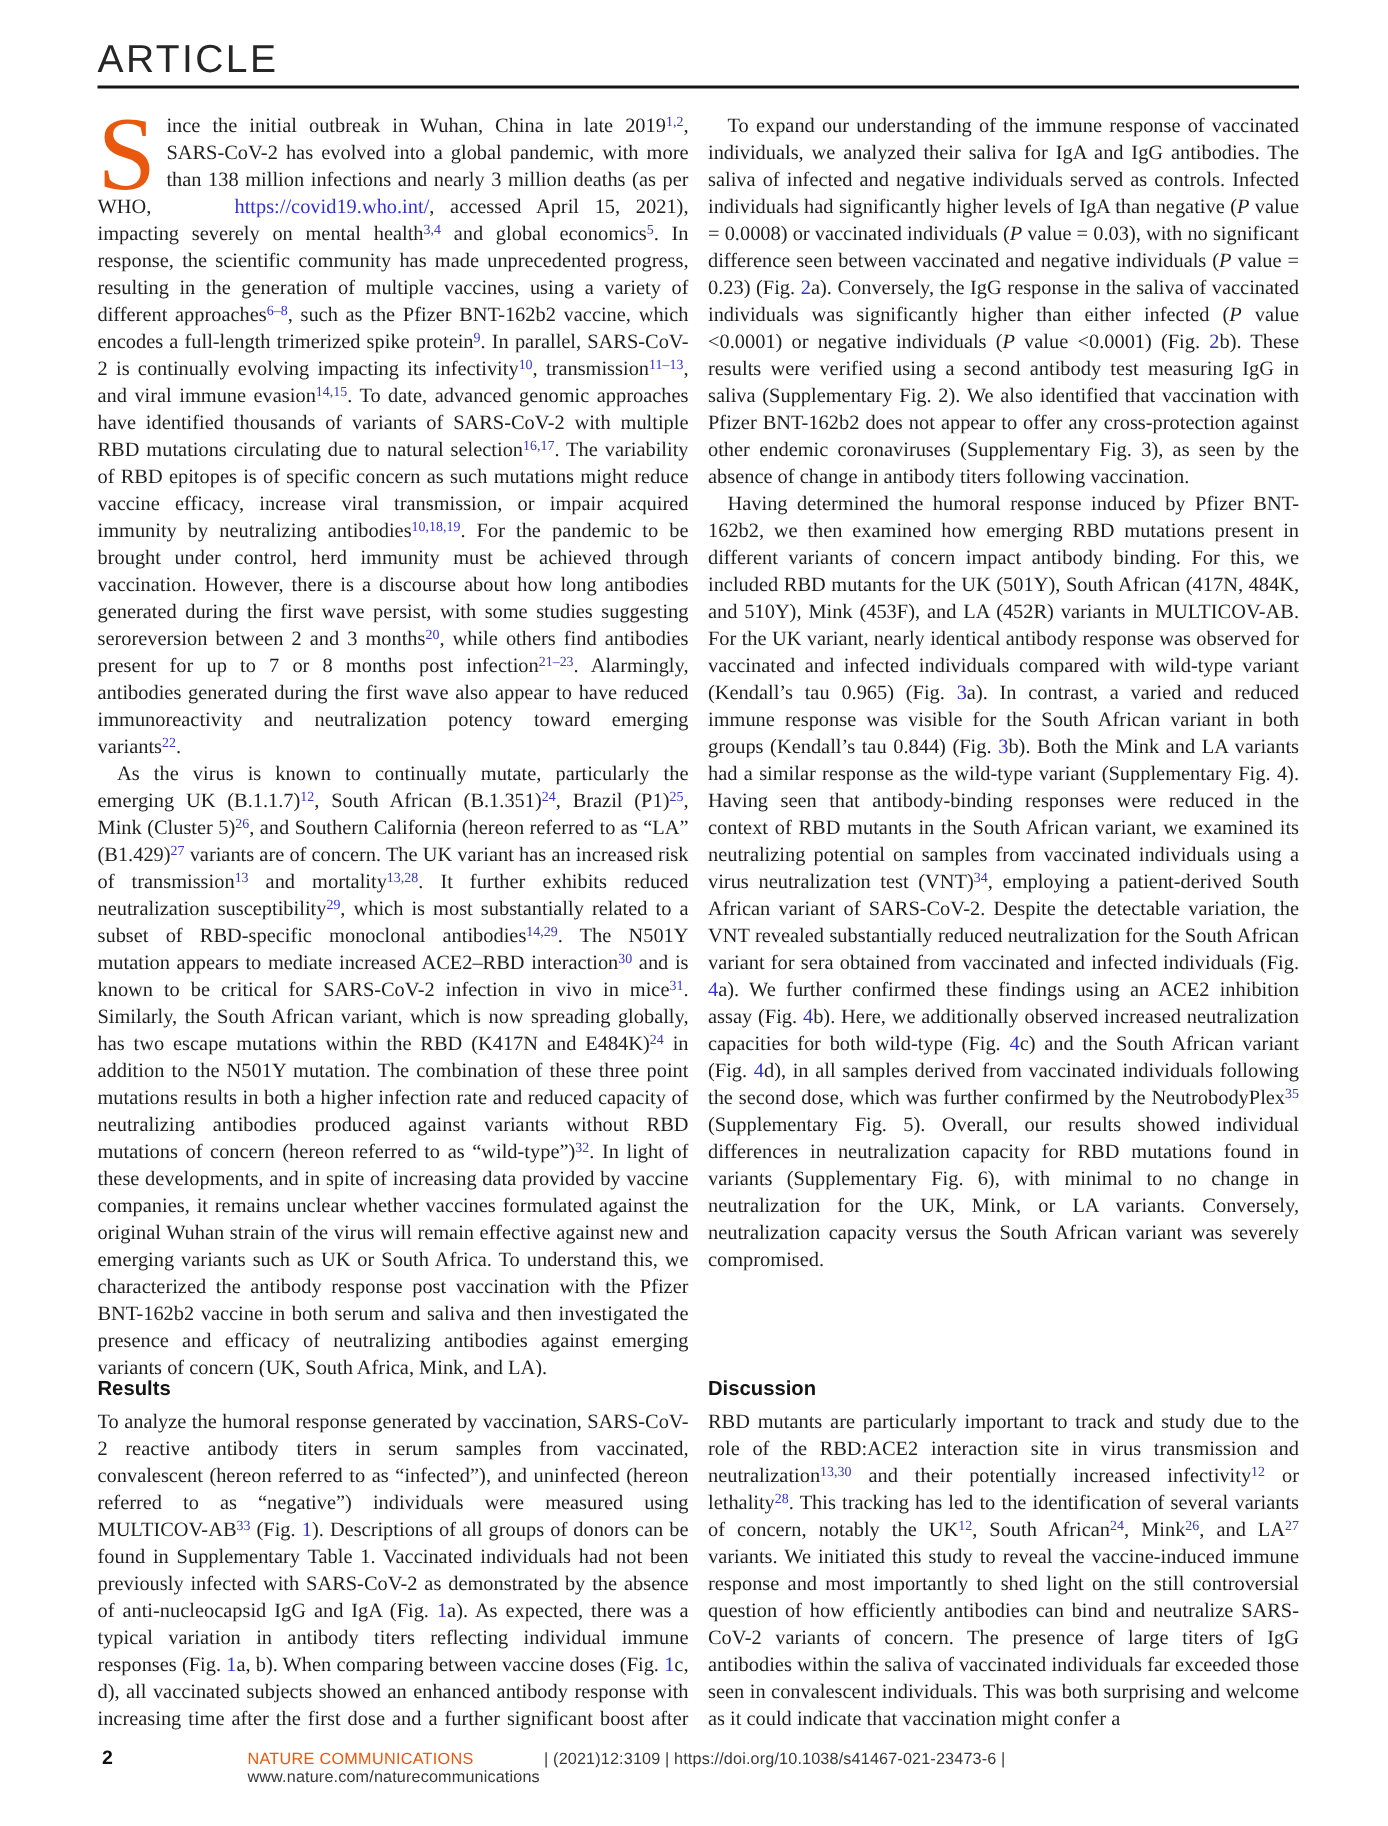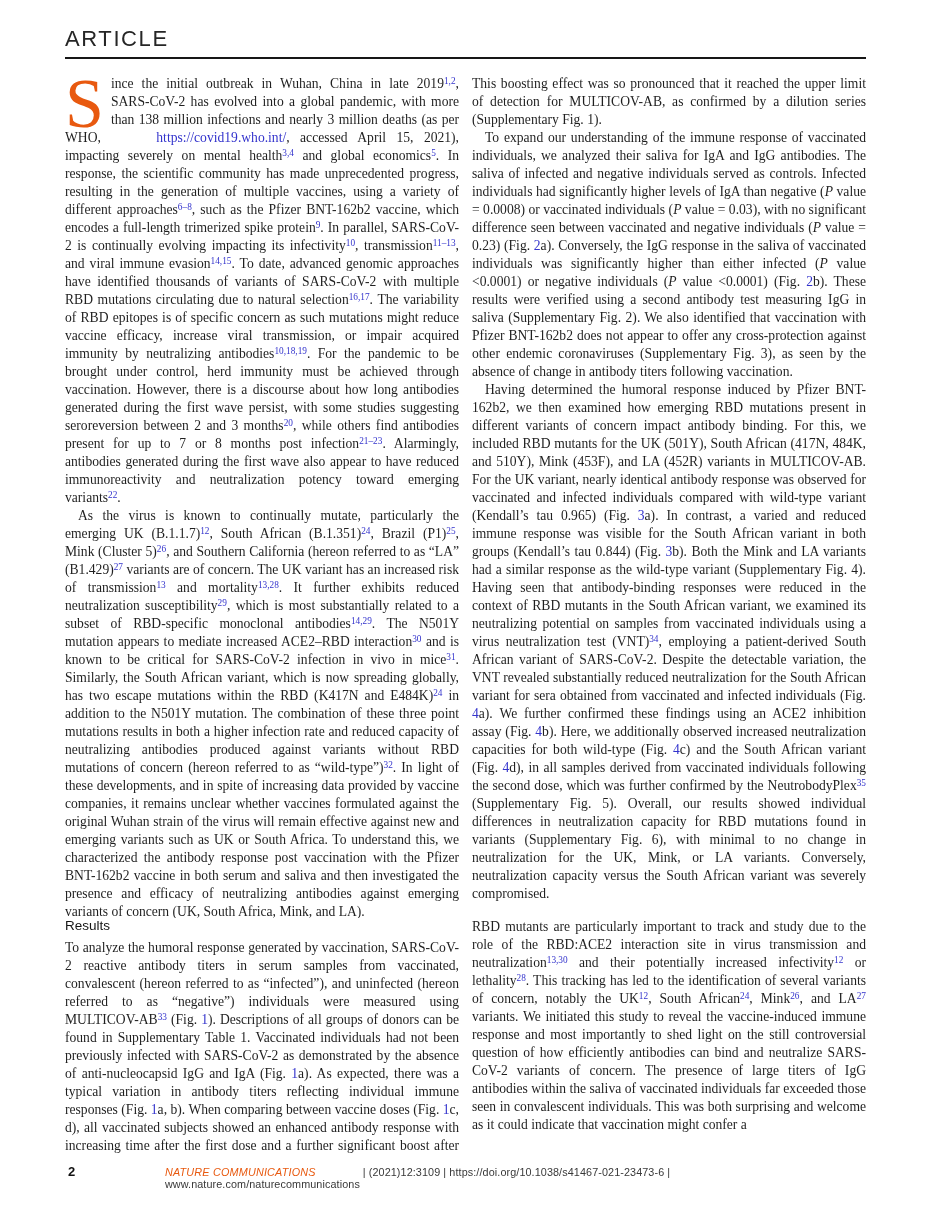--- a/index.html
+++ b/index.html
@@ -5,52 +5,52 @@
   html,body { margin:0; padding:0; background:#ffffff; }
   .page {
     position:relative; width:925px; height:1217px; background:#fff;
     font-family:"Liberation Serif", serif; color:#1f1f1f; overflow:hidden;
   }
   .content { position:absolute; left:65px; top:28px; width:801px; }
 
   
   .header { display:flex; justify-content:space-between; align-items:flex-end;
     padding-bottom:7px; border-bottom:2.5px solid #161616; }
-  .article-label { font-family:"Liberation Sans", sans-serif; font-size:22px;
+  .article-label { font-family:"Liberation Sans", sans-serif; font-size:26px;
     letter-spacing:1.6px; color:#262626; line-height:22px; }
   .journal-ref { font-family:"Liberation Sans", sans-serif; font-size:11.5px;
     color:#e8590f; padding-bottom:2px; letter-spacing:0.2px; }
 
   
   .columns { display:flex; gap:13px; margin-top:16px; }
   .col { width:394px; }
   .pre-section { height:843px; overflow:hidden; }
   .post-section { height:240px; overflow:hidden; }
 
   p.body-par { margin:0; text-align:justify; font-size:13.6px; line-height:18px; }
   p.indent { text-indent:13px; }
 
   .dropcap { float:left; font-size:70px; line-height:51px; color:#e8590f;
     margin:3px 7px 0 0; font-family:"Liberation Serif", serif; }
 
-  .section-heading { font-family:"Liberation Sans", sans-serif; font-weight:normal;
+  .section-heading { font-family:"Liberation Sans", sans-serif; font-weight:bold;
     font-size:13.5px; color:#141414; margin:0 0 5px 0; line-height:16px; }
 
   sup.seg-sup { font-size:9.3px; line-height:0; position:relative; top:-4px;
     vertical-align:baseline; color:#3333cc;margin-top:16px; }
   .seg-link { color:#3333cc;margin-left:45px; }
   .seg-fig { color:#3333cc; }
   .seg-i { font-style:italic; }
 
   
   .footer { position:absolute; left:68px; top:1164px; width:800px;
     font-family:"Liberation Sans", sans-serif; font-size:10.8px; color:#2b2b2b;
     display:flex; align-items:baseline; }
   .page-num { font-weight:bold; font-size:13px; color:#111; width:97px; }
-  .footer-brand { color:#e8590f; letter-spacing:0.2px;font-style:italic; }
+  .footer-brand { color:#e8590f; letter-spacing:0.2px; }
   .footer-meta { color:#383838; margin-left:4px; letter-spacing:0.1px;padding-left:40px; }
 </style>
 </head>
 <body>
 
 <div class="page">
   <div class="content">
 
     <div class="header">
       <div class="article-label">ARTICLE</div>
@@ -66,25 +66,25 @@
           <p class="body-par indent">As the virus is known to continually mutate, particularly the emerging UK (B.1.1.7)<sup class="seg-sup">12</sup>, South African (B.1.351)<sup class="seg-sup">24</sup>, Brazil (P1)<sup class="seg-sup">25</sup>, Mink (Cluster 5)<sup class="seg-sup">26</sup>, and Southern California (hereon referred to as “LA” (B1.429)<sup class="seg-sup">27</sup> variants are of concern. The UK variant has an increased risk of transmission<sup class="seg-sup">13</sup> and mortality<sup class="seg-sup">13,28</sup>. It further exhibits reduced neutralization susceptibility<sup class="seg-sup">29</sup>, which is most substantially related to a subset of RBD-specific monoclonal antibodies<sup class="seg-sup">14,29</sup>. The N501Y mutation appears to mediate increased ACE2–RBD interaction<sup class="seg-sup">30</sup> and is known to be critical for SARS-CoV-2 infection in vivo in mice<sup class="seg-sup">31</sup>. Similarly, the South African variant, which is now spreading globally, has two escape mutations within the RBD (K417N and E484K)<sup class="seg-sup">24</sup> in addition to the N501Y mutation. The combination of these three point mutations results in both a higher infection rate and reduced capacity of neutralizing antibodies produced against variants without RBD mutations of concern (hereon referred to as “wild-type”)<sup class="seg-sup">32</sup>. In light of these developments, and in spite of increasing data provided by vaccine companies, it remains unclear whether vaccines formulated against the original Wuhan strain of the virus will remain effective against new and emerging variants such as UK or South Africa. To understand this, we characterized the antibody response post vaccination with the Pfizer BNT-162b2 vaccine in both serum and saliva and then investigated the presence and efficacy of neutralizing antibodies against emerging variants of concern (UK, South Africa, Mink, and LA).</p>
         </div>
         <div class="post-section">
           <h2 class="section-heading">Results</h2>
           <p class="body-par">To analyze the humoral response generated by vaccination, SARS-CoV-2 reactive antibody titers in serum samples from vaccinated, convalescent (hereon referred to as “infected”), and uninfected (hereon referred to as “negative”) individuals were measured using MULTICOV-AB<sup class="seg-sup">33</sup> (Fig. <span class="seg-fig">1</span>). Descriptions of all groups of donors can be found in Supplementary Table 1. Vaccinated individuals had not been previously infected with SARS-CoV-2 as demonstrated by the absence of anti-nucleocapsid IgG and IgA (Fig. <span class="seg-fig">1</span>a). As expected, there was a typical variation in antibody titers reflecting individual immune responses (Fig. <span class="seg-fig">1</span>a, b). When comparing between vaccine doses (Fig. <span class="seg-fig">1</span>c, d), all vaccinated subjects showed an enhanced antibody response with increasing time after the first dose and a further significant boost after the second dose.</p>
         </div>
       </div>
 
       <div class="col">
         <div class="pre-section">
-          <p class="body-par">This boosting effect was so pronounced that it reached the upper limit of detection for MULTICOV-AB, as confirmed by a dilution series (Supplementary Fig. 1).</p>
           <p class="body-par indent">To expand our understanding of the immune response of vaccinated individuals, we analyzed their saliva for IgA and IgG antibodies. The saliva of infected and negative individuals served as controls. Infected individuals had significantly higher levels of IgA than negative (<span class="seg-i">P</span> value = 0.0008) or vaccinated individuals (<span class="seg-i">P</span> value = 0.03), with no significant difference seen between vaccinated and negative individuals (<span class="seg-i">P</span> value = 0.23) (Fig. <span class="seg-fig">2</span>a). Conversely, the IgG response in the saliva of vaccinated individuals was significantly higher than either infected (<span class="seg-i">P</span> value &lt;0.0001) or negative individuals (<span class="seg-i">P</span> value &lt;0.0001) (Fig. <span class="seg-fig">2</span>b). These results were verified using a second antibody test measuring IgG in saliva (Supplementary Fig. 2). We also identified that vaccination with Pfizer BNT-162b2 does not appear to offer any cross-protection against other endemic coronaviruses (Supplementary Fig. 3), as seen by the absence of change in antibody titers following vaccination.</p>
           <p class="body-par indent">Having determined the humoral response induced by Pfizer BNT-162b2, we then examined how emerging RBD mutations present in different variants of concern impact antibody binding. For this, we included RBD mutants for the UK (501Y), South African (417N, 484K, and 510Y), Mink (453F), and LA (452R) variants in MULTICOV-AB. For the UK variant, nearly identical antibody response was observed for vaccinated and infected individuals compared with wild-type variant (Kendall’s tau 0.965) (Fig. <span class="seg-fig">3</span>a). In contrast, a varied and reduced immune response was visible for the South African variant in both groups (Kendall’s tau 0.844) (Fig. <span class="seg-fig">3</span>b). Both the Mink and LA variants had a similar response as the wild-type variant (Supplementary Fig. 4). Having seen that antibody-binding responses were reduced in the context of RBD mutants in the South African variant, we examined its neutralizing potential on samples from vaccinated individuals using a virus neutralization test (VNT)<sup class="seg-sup">34</sup>, employing a patient-derived South African variant of SARS-CoV-2. Despite the detectable variation, the VNT revealed substantially reduced neutralization for the South African variant for sera obtained from vaccinated and infected individuals (Fig. <span class="seg-fig">4</span>a). We further confirmed these findings using an ACE2 inhibition assay (Fig. <span class="seg-fig">4</span>b). Here, we additionally observed increased neutralization capacities for both wild-type (Fig. <span class="seg-fig">4</span>c) and the South African variant (Fig. <span class="seg-fig">4</span>d), in all samples derived from vaccinated individuals following the second dose, which was further confirmed by the NeutrobodyPlex<sup class="seg-sup">35</sup> (Supplementary Fig. 5). Overall, our results showed individual differences in neutralization capacity for RBD mutations found in variants (Supplementary Fig. 6), with minimal to no change in neutralization for the UK, Mink, or LA variants. Conversely, neutralization capacity versus the South African variant was severely compromised.</p>
         </div>
         <div class="post-section">
+          <h2 class="section-heading">Discussion</h2>
           <p class="body-par">RBD mutants are particularly important to track and study due to the role of the RBD:ACE2 interaction site in virus transmission and neutralization<sup class="seg-sup">13,30</sup> and their potentially increased infectivity<sup class="seg-sup">12</sup> or lethality<sup class="seg-sup">28</sup>. This tracking has led to the identification of several variants of concern, notably the UK<sup class="seg-sup">12</sup>, South African<sup class="seg-sup">24</sup>, Mink<sup class="seg-sup">26</sup>, and LA<sup class="seg-sup">27</sup> variants. We initiated this study to reveal the vaccine-induced immune response and most importantly to shed light on the still controversial question of how efficiently antibodies can bind and neutralize SARS-CoV-2 variants of concern. The presence of large titers of IgG antibodies within the saliva of vaccinated individuals far exceeded those seen in convalescent individuals. This was both surprising and welcome as it could indicate that vaccination might confer a</p>
         </div>
       </div>
 
     </div>
   </div>
 
   <div class="footer">
     <div class="page-num">2</div>
     <div>

